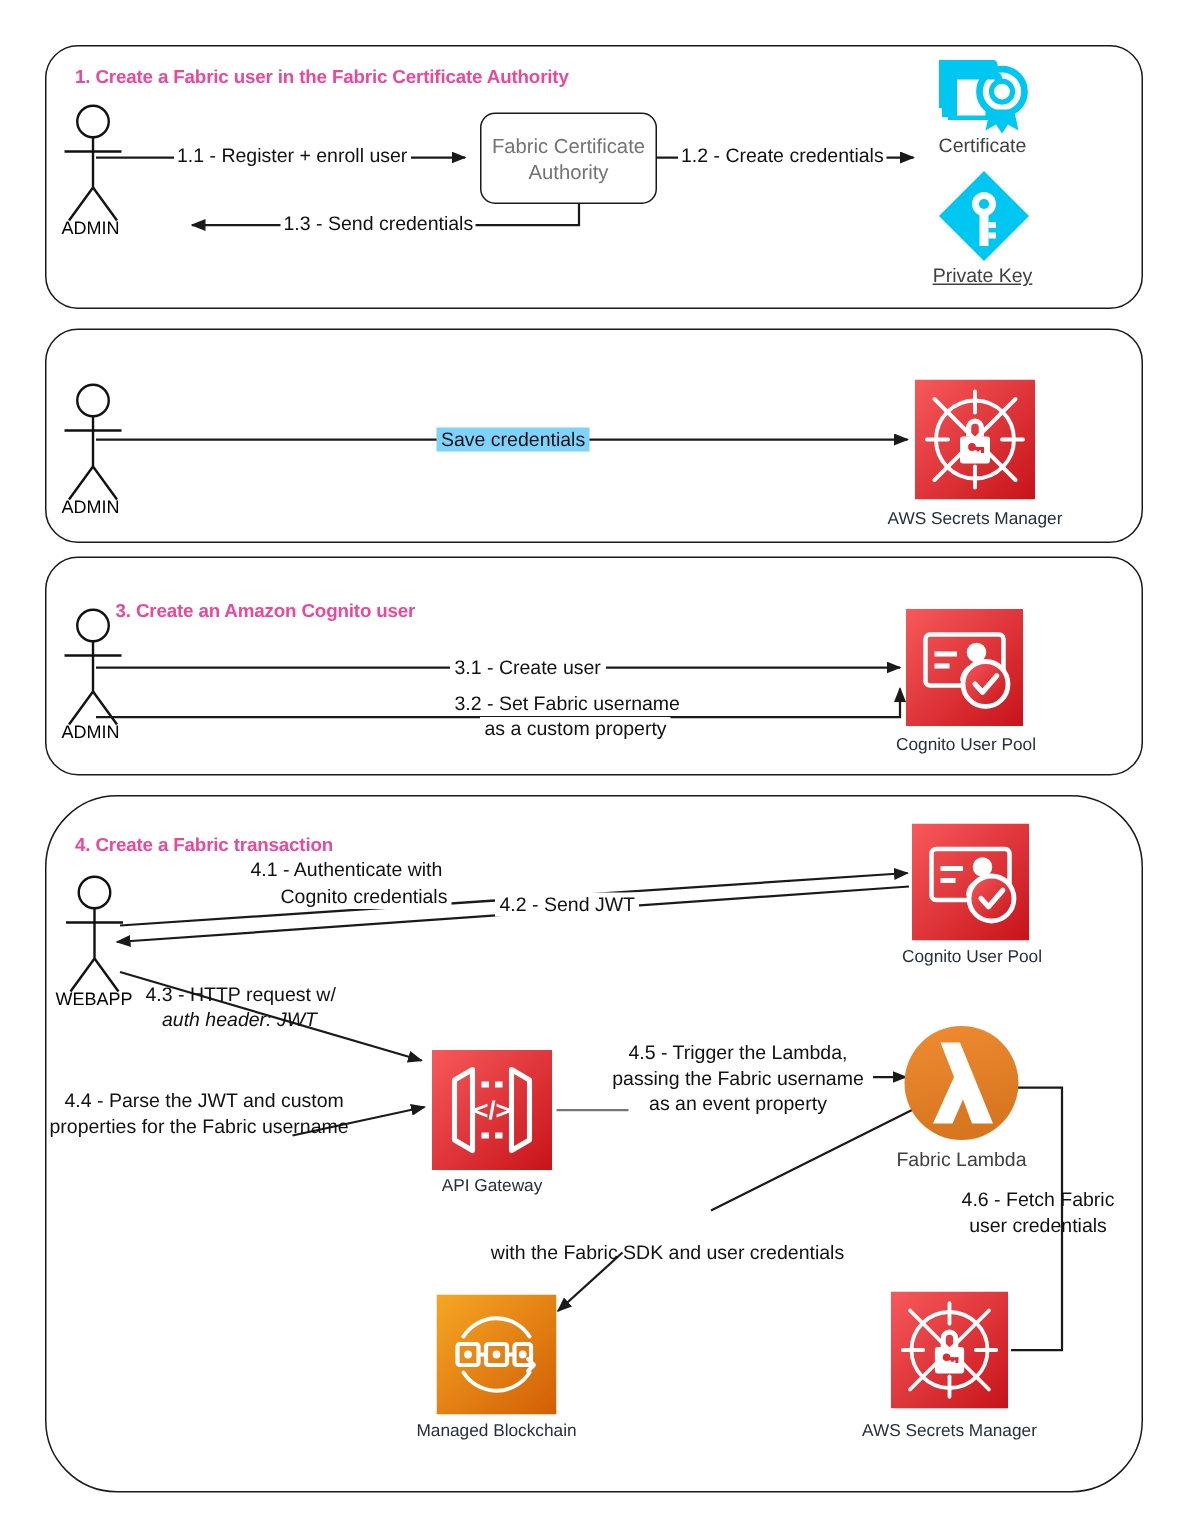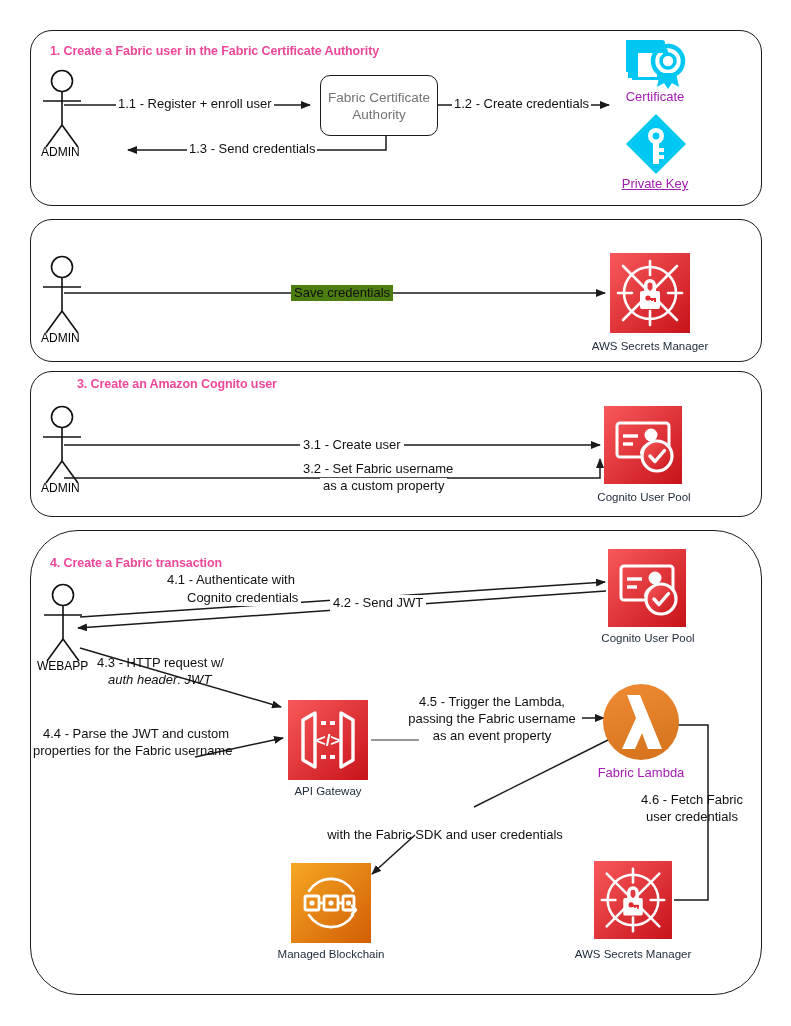--- a/index.html
+++ b/index.html
@@ -53,21 +53,21 @@
     white-space: nowrap;
   }
   .icon-caption {
     position: absolute;
     font-size: 11.5px;
     color: #232f3e;
     white-space: nowrap;
     text-align: center;
   }
   .icon-caption.dark {
-    color: #a21caf;
+    color: #404040;
     font-size: 13px;
   }
   .aws-icon {
     position: absolute;
     box-sizing: border-box;
   }
   .box-node {
     position: absolute;
     border: 1.4px solid #1a1a1a;
     border-radius: 10px;
@@ -86,21 +86,21 @@
 <body>
 
 <div id="canvas">
 
   <div class="panel" style="left:30px; top:30px; width:732px; height:176px; border-radius:22px;"></div>
   <div class="panel" style="left:30px; top:219px; width:732px; height:143px; border-radius:22px;"></div>
   <div class="panel" style="left:30px; top:371px; width:732px; height:146px; border-radius:22px;"></div>
   <div class="panel" style="left:30px; top:530px; width:732px; height:465px; border-radius:48px;"></div>
 
   <div class="panel-title" style="left:50px; top:44px;">1. Create a Fabric user in the Fabric Certificate Authority</div>
-  <div class="panel-title" style="left:50px; top:377px;margin-left:27px;">3. Create an Amazon Cognito user</div>
+  <div class="panel-title" style="left:50px; top:400px;margin-left:27px;">3. Create an Amazon Cognito user</div>
   <div class="panel-title" style="left:50px; top:556px;">4. Create a Fabric transaction</div>
 
   <svg class="layer" viewBox="0 0 791 1026">
     <defs>
       <marker id="arrowhead" markerWidth="10" markerHeight="8" refX="9" refY="4" orient="auto" markerUnits="userSpaceOnUse">
         <path d="M0,0 L10,4 L0,8 z" fill="#1a1a1a"></path>
       </marker>
       <linearGradient id="gradRed" x1="0" y1="0" x2="1" y2="1">
         <stop offset="0%" stop-color="#F8595B"></stop>
         <stop offset="100%" stop-color="#C7131A"></stop>
@@ -234,21 +234,21 @@
       <path d="M32 2 L62 32 L32 62 L2 32 z" fill="#00C7F2"></path>
       <circle cx="32" cy="24" r="8" fill="#ffffff"></circle>
       <circle cx="32" cy="24" r="3.4" fill="#00C7F2"></circle>
       <rect x="29" y="30" width="6" height="22" fill="#ffffff"></rect>
       <rect x="35" y="36" width="5" height="4" fill="#ffffff"></rect>
       <rect x="35" y="43" width="5" height="4" fill="#ffffff"></rect>
     </svg>
   </div>
   <div class="icon-caption dark" style="left:600px; top:176px; width:110px;text-decoration:underline;">Private Key</div>
 
-  <div class="lbl" style="left:291px; top:285px; background:#4d7c0f; padding:0 3px;">Save credentials</div>
+  <div class="lbl" style="left:291px; top:285px; background:#7dd3fc; padding:0 3px;">Save credentials</div>
 
   <div class="aws-icon" style="left:610px; top:253px; width:80px; height:80px;">
     <svg viewBox="0 0 80 80" width="80" height="80">
       <rect x="0" y="0" width="80" height="80" fill="url(#gradRed)"></rect>
       <g stroke="#ffffff" stroke-width="2.6" fill="none" stroke-linecap="round">
         <path d="M40 14 A26 26 0 0 1 66 40"></path>
         <path d="M66 40 A26 26 0 0 1 40 66"></path>
         <path d="M40 66 A26 26 0 0 1 14 40"></path>
         <path d="M14 40 A26 26 0 0 1 40 14"></path>
         <line x1="40" y1="8" x2="40" y2="22"></line>

